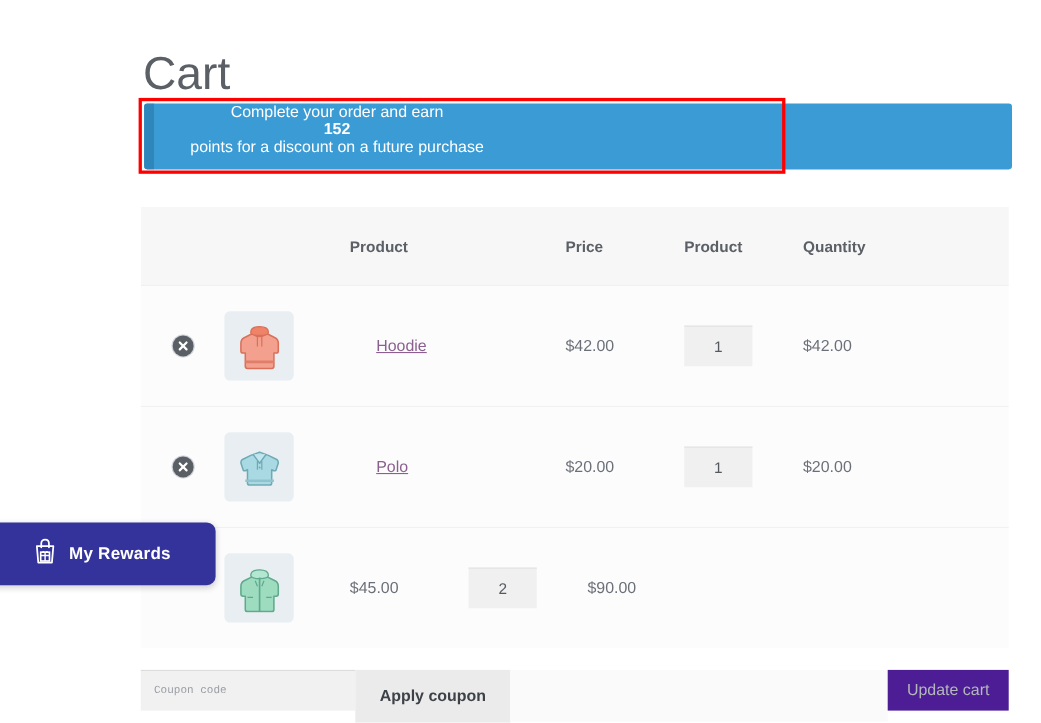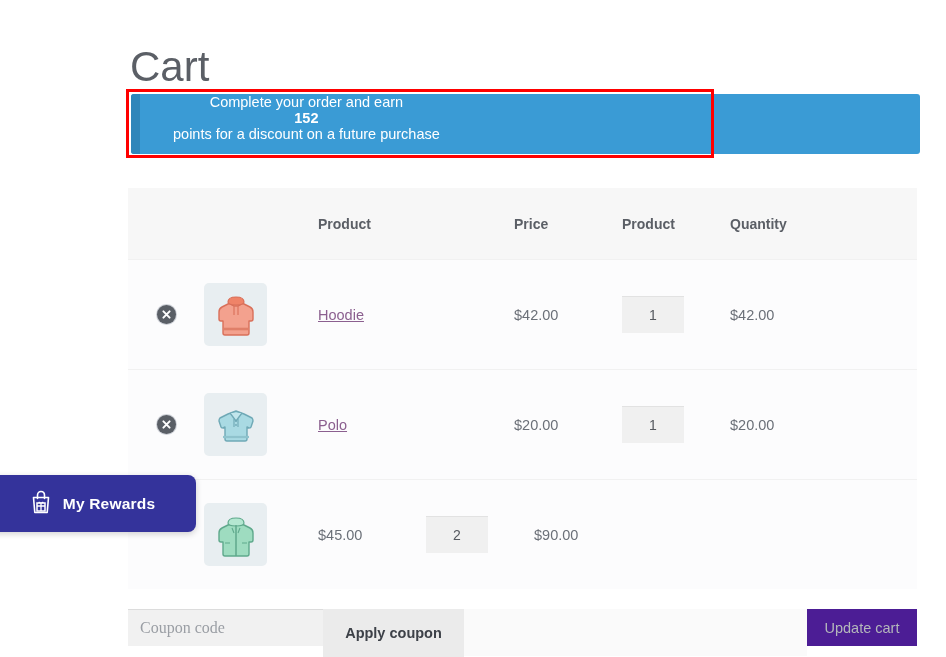--- a/index.html
+++ b/index.html
@@ -136,20 +136,21 @@
     align-items: center;
     justify-content: center;
   }
 
   .prod-link {
     font-size: 14.5px;
     color: #8b5f8f;
     text-decoration: underline;
     cursor: pointer;
     white-space: nowrap;
+    margin-left: 24px;
   }
 
   .price, .subtotal {
     font-size: 14.5px;
     color: #6b7078;
   }
 
   .qty-box {
     width: 62px;
     height: 36px;
@@ -171,22 +172,22 @@
     margin-top: 20px;
   }
   .coupon-input {
     width: 195px;
     height: 37px;
     box-sizing: border-box;
     background: #f1f1f1;
     border: none;
     border-top: 1px solid #dcdcdc;
     padding: 0 12px;
-    font-family: Liberation Serif, serif;
-    font-size: 16px;
+    font-family: Liberation Mono, monospace;
+    font-size: 10px;
     color: #55595f;
     outline: none;
   }
   .coupon-input::placeholder { color: #9a9ea4; }
 
   .apply-btn {
     width: 141px;
     height: 48px;
     background: #ebebeb;
     border: none;

